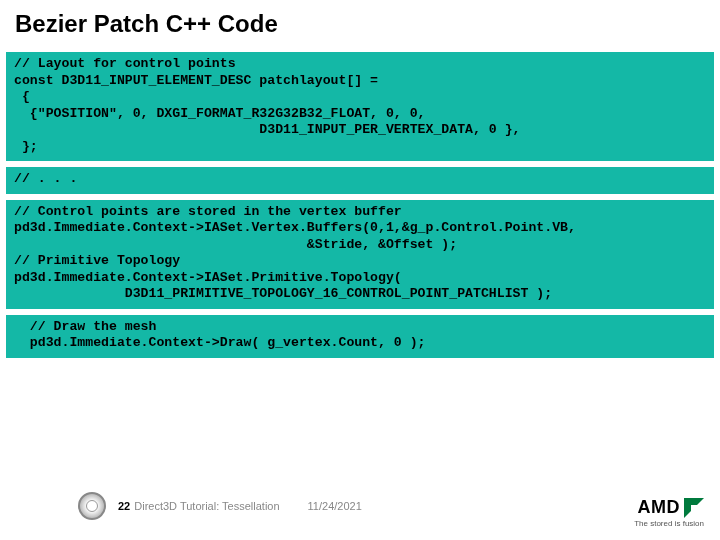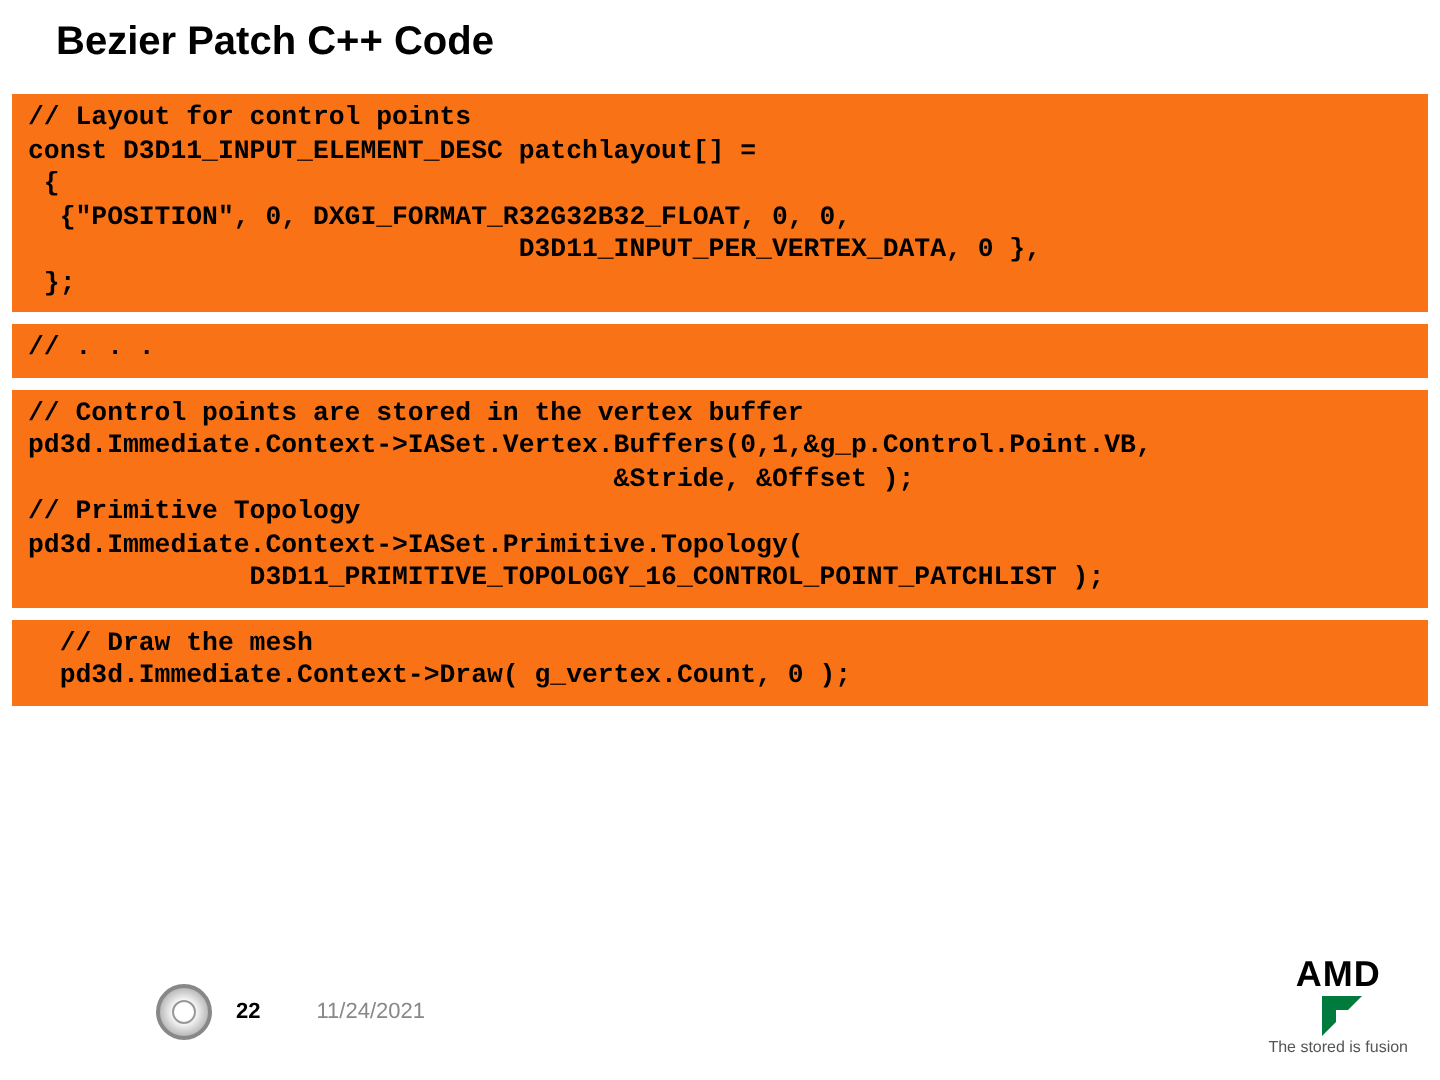--- a/index.html
+++ b/index.html
@@ -6,26 +6,26 @@
   body {
     width: 720px;
     height: 540px;
     background: #fff;
     font-family: Verdana, Arial, sans-serif;
     position: relative;
     overflow: hidden;
   }
   .title {
     font-weight: bold;
-    font-size: 20px;
+    font-size: 24px;
     color: #000;
-    padding: 10px 0 12px 28px;
+    padding: 10px 0 12px 15px;
   }
   .codeblock {
-    background: #f97316;
+    background: #14b8a6;
     margin: 2px 6px 6px 6px;
     padding: 4px 6px 6px 8px;
     font-family: "Courier New", monospace;
     font-size: 13.2px;
     line-height: 1.25;
     font-weight: bold;
     color: #000;
     white-space: pre;
   }
   .footer {
@@ -76,21 +76,20 @@
   .amd {
     position: absolute;
     right: 16px;
     bottom: 12px;
     text-align: right;
   }
   .amd-top {
     display: flex;
     align-items: center;
     justify-content: flex-end;
-    flex-direction: column;
   }
   .amd-txt {
     font-family: Arial, sans-serif;
     font-weight: 900;
     font-size: 18px;
     color: #000;
     letter-spacing: 0.5px;
   }
   .amd-arrow {
     width: 20px;
@@ -142,20 +141,21 @@
                                      &amp;Stride, &amp;Offset );
 // Primitive Topology
 pd3d.Immediate.Context-&gt;IASet.Primitive.Topology(
               D3D11_PRIMITIVE_TOPOLOGY_16_CONTROL_POINT_PATCHLIST );</div>
 <div class="codeblock">  // Draw the mesh
   pd3d.Immediate.Context-&gt;Draw( g_vertex.Count, 0 );</div>
 
 <div class="footer">
   <div class="fusion-logo"></div>
   <span class="slidenum">22</span>
+  <span class="tutname">Direct3D Tutorial: Tessellation</span>
   <span class="date">11/24/2021</span>
 </div>
 
 <div class="amd">
   <div class="amd-top">
     <span class="amd-txt">AMD</span>
     <span class="amd-arrow"></span>
   </div>
   <div class="amd-tag">The stored is fusion</div>
 </div>

